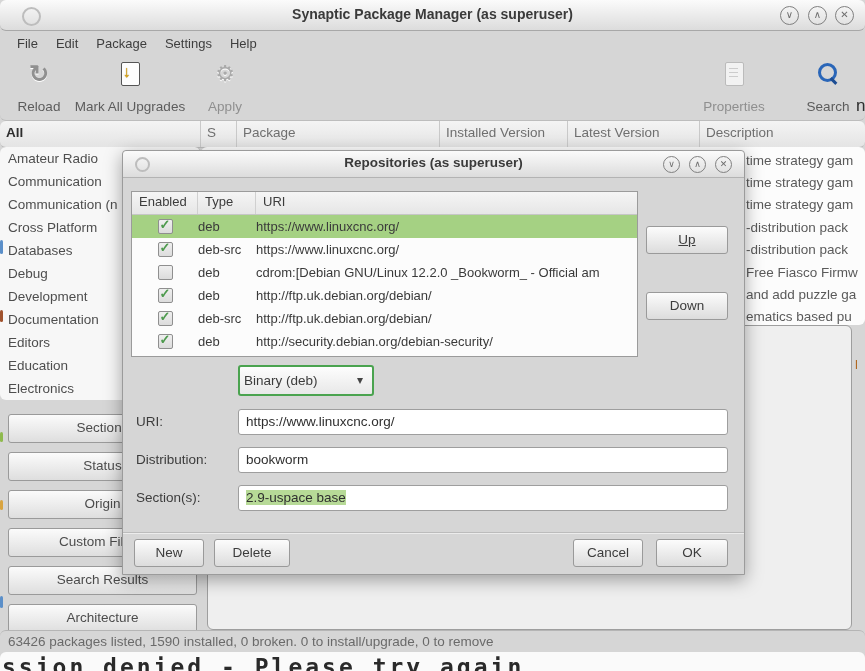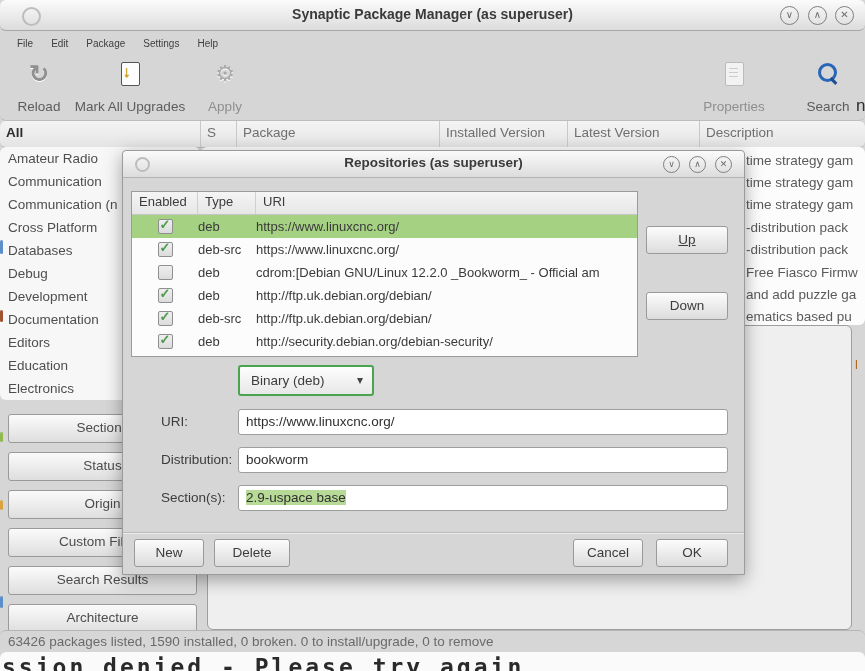--- a/index.html
+++ b/index.html
@@ -9,21 +9,21 @@
   
   .titlebar{left:0;top:0;width:865px;height:30px;
     background:linear-gradient(#fbfbfb,#dcdcdc);border-bottom:1px solid #a8a8a8;}
   .titlebar .title{position:absolute;left:0;right:0;top:6px;text-align:center;
     font-weight:bold;font-size:14px;color:#3a3a3a;}
   .circle-icon{position:absolute;width:15px;height:15px;border:2px solid #bdbdbd;border-radius:50%;}
   .winbtn{position:absolute;width:17px;height:17px;border:1px solid #808080;border-radius:50%;
     text-align:center;line-height:16px;font-size:10px;color:#6d6d6d;background:transparent;}
   
   .menubar{left:0;top:31px;width:865px;height:25px;display:flex;align-items:center;padding-left:8px;box-sizing:border-box;}
-  .menu-item{padding:0 9px;font-size:10px;color:#3e3e3e;}
+  .menu-item{padding:0 9px;font-size:13px;color:#3e3e3e;}
   .toolbar{left:0;top:56px;width:865px;height:64px;border-bottom:1px solid #bdbdbd;}
   .tool{position:absolute;top:6px;height:52px;display:flex;flex-direction:column;align-items:center;justify-content:space-between;}
   .tool .lbl{font-size:13.5px;color:#5c5c5c;white-space:nowrap;}
   .tool.dim .lbl{color:#8f8f8f;}
   .ico-reload{font-size:24px;line-height:24px;color:#909090;font-weight:bold;text-shadow:0 1px 0 #fff;}
   .ico-doc{width:17px;height:22px;background:#fdfdfd;border:1px solid #555;border-radius:2px;position:relative;}
   .ico-doc .arrow{position:absolute;left:1px;top:0px;font-size:16px;font-weight:bold;color:#e0a818;text-shadow:0 0 1px #7a5b00;}
   .ico-gear{font-size:22px;line-height:24px;color:#aaa;text-shadow:0 1px 0 #fff;}
   .ico-props{width:17px;height:22px;background:#f2f2f2;border:1px solid #bbb;border-radius:2px;position:relative;}
   .ico-props:after{content:"";position:absolute;left:3px;top:5px;width:9px;height:1px;background:#ccc;box-shadow:0 4px 0 #ccc,0 8px 0 #ccc;}
@@ -69,23 +69,23 @@
   .col-en{width:66px;display:flex;justify-content:center;flex:none;}
   .col-ty{width:58px;flex:none;}
   .col-uri{flex:1;overflow:hidden;}
   .cb{width:13px;height:13px;border:1px solid #8f8f8f;border-radius:2px;background:linear-gradient(#efefef,#dcdcdc);
     position:relative;}
   .cb.checked:after{content:"\2713";position:absolute;left:1px;top:-3px;font-size:13px;font-weight:bold;color:#4e9a4e;}
   .btn{border:1px solid #9a9a9a;border-radius:3px;background:linear-gradient(#fcfcfc,#dcdcdc);
     text-align:center;font-size:13.5px;color:#3c3c3c;box-sizing:border-box;}
   .dlg-btn{position:absolute;height:28px;line-height:26px;}
   .combo{position:absolute;left:115px;top:214px;width:136px;height:31px;border:2px solid #4aa34f;border-radius:3px;
-    background:linear-gradient(#fdfdfd,#e8e8e8);box-sizing:border-box;line-height:27px;padding-left:11px;font-size:13.5px;}
+    background:linear-gradient(#fdfdfd,#e8e8e8);box-sizing:border-box;line-height:27px;padding-left:4px;font-size:13.5px;}
   .combo .arr{position:absolute;right:9px;top:0;color:#444;font-size:12px;}
-  .fld-label{position:absolute;left:13px;font-size:13.5px;color:#3c3c3c;margin-left:25px;}
+  .fld-label{position:absolute;left:13px;font-size:13.5px;color:#3c3c3c;}
   .fld{position:absolute;left:115px;width:490px;height:26px;background:#fff;border:1px solid #9e9e9e;border-radius:3px;
     box-sizing:border-box;line-height:24px;padding-left:7px;font-size:13.5px;color:#2f2f2f;white-space:nowrap;overflow:hidden;}
   .hl{background:#b7da97;}
   .dlg-sep{position:absolute;left:0;top:381px;width:100%;height:1px;background:#bcbcbc;box-shadow:0 1px 0 #ececec;}
 </style>
 </head>
 <body>
 
 <div class="screen">
 

